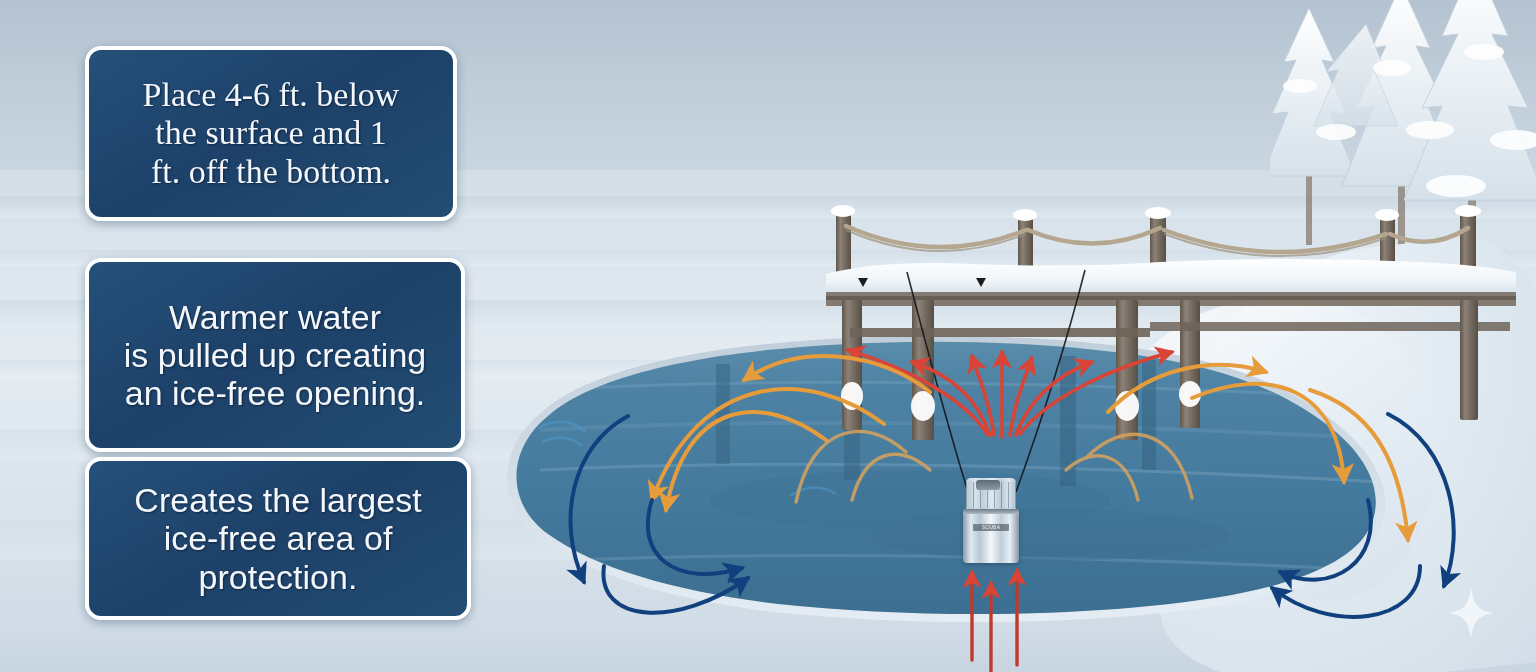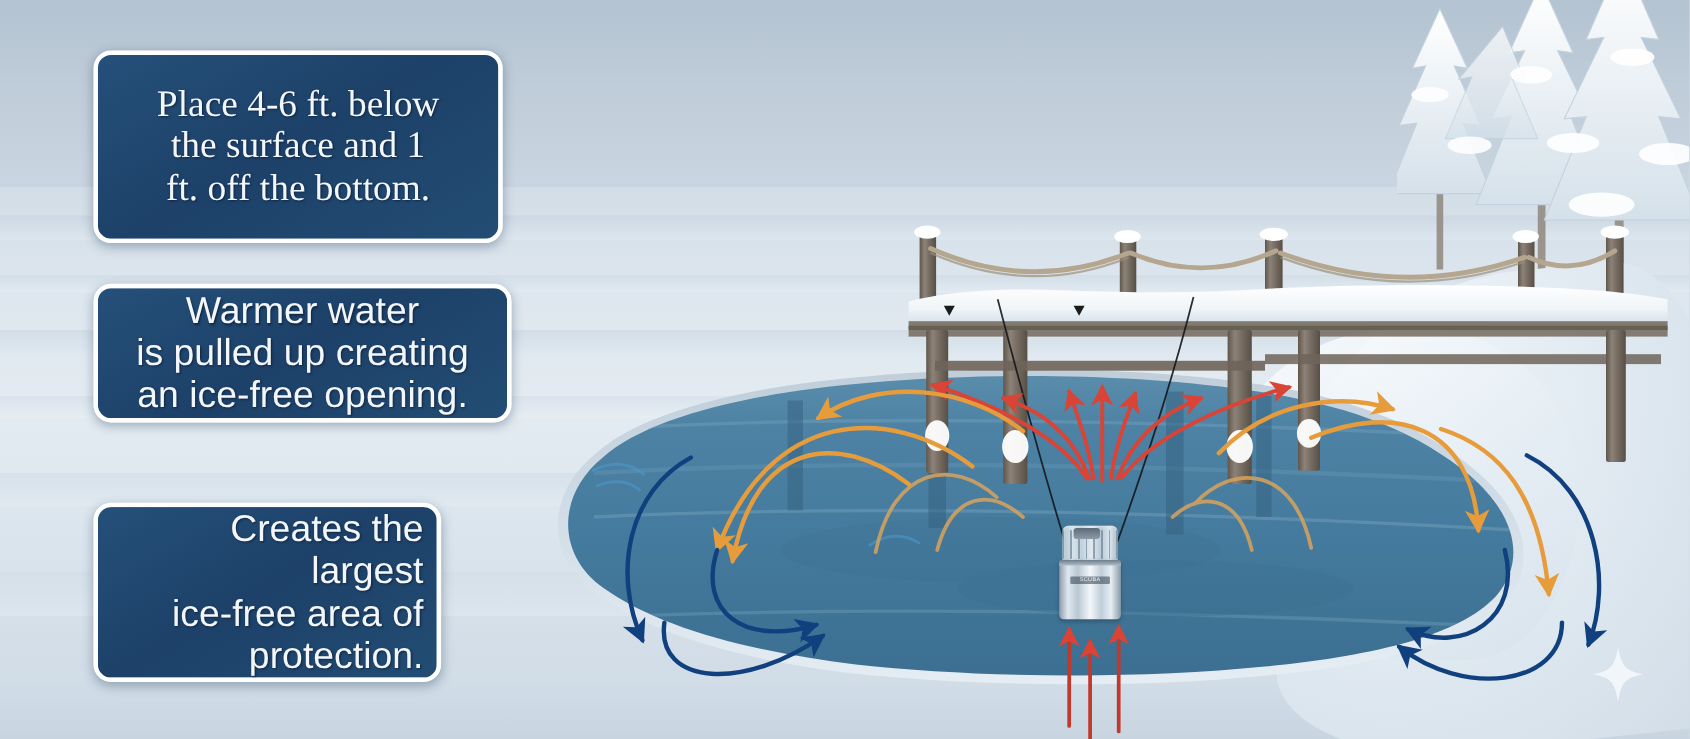--- a/index.html
+++ b/index.html
@@ -100,22 +100,22 @@
     padding:6px 12px;
   }
   .card p{
     margin:0;
     font-size:34px;line-height:1.12;
     font-weight:400;
     text-shadow:1px 1px 2px rgba(10,25,45,.7);
     white-space:pre-line;
   }
   #card0{left:85px;top:46px;width:372px;height:175px;font-family:Liberation Serif, serif;}
-  #card1{left:85px;top:258px;width:380px;height:126px;}
-  #card2{left:85px;top:457px;width:316px;height:163px;text-align:right;}
+  #card1{left:85px;top:258px;width:380px;height:194px;}
+  #card2{left:85px;top:457px;width:386px;height:163px;}
 
   
   .title{
     position:absolute;left:615px;top:70px;width:660px;
     text-align:center;
     font-size:58px;font-weight:bold;letter-spacing:.5px;
     color:#1b1b1b;
     text-shadow:
       -2px -2px 0 #fff, 2px -2px 0 #fff, -2px 2px 0 #fff, 2px 2px 0 #fff,
       0 -3px 0 #fff, 0 3px 0 #fff, -3px 0 0 #fff, 3px 0 0 #fff,

